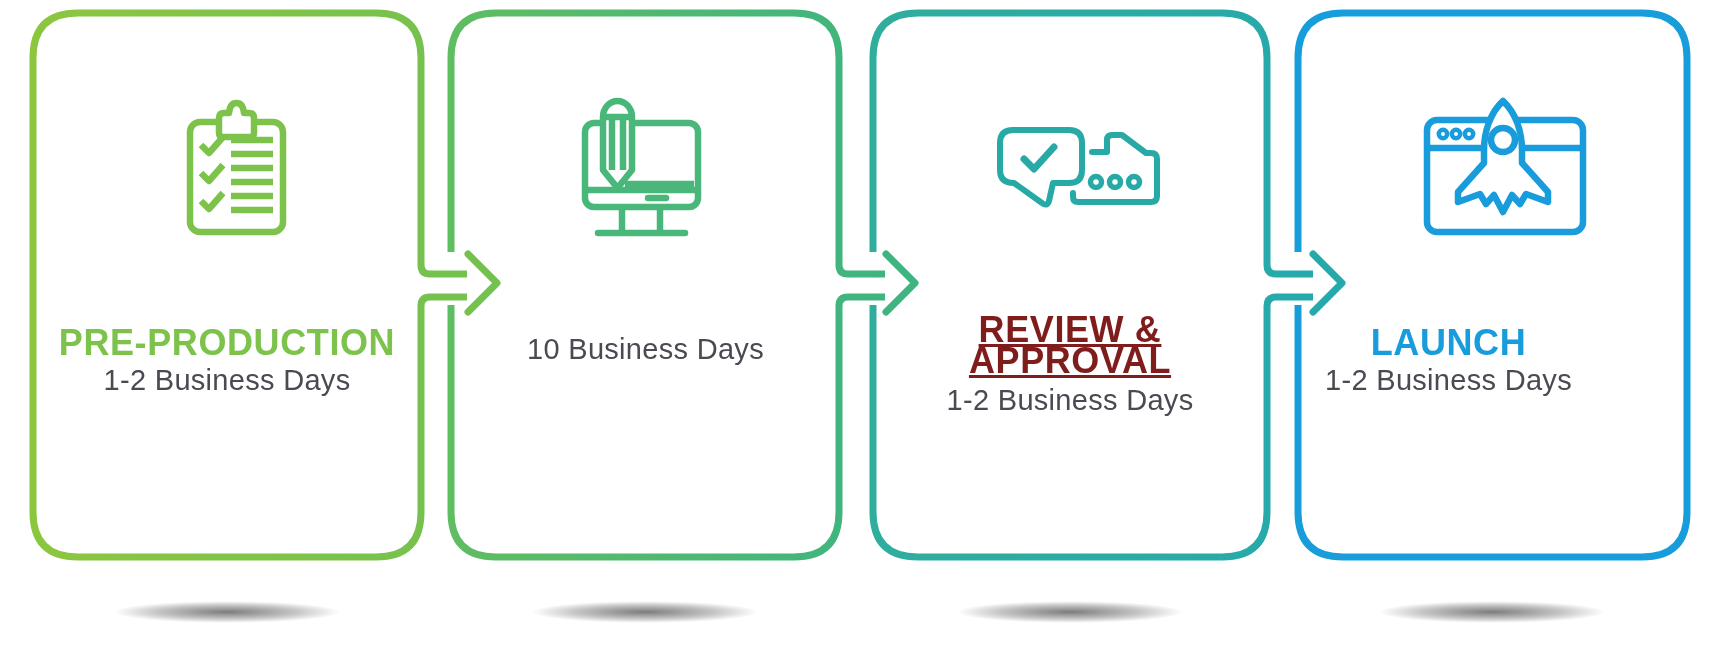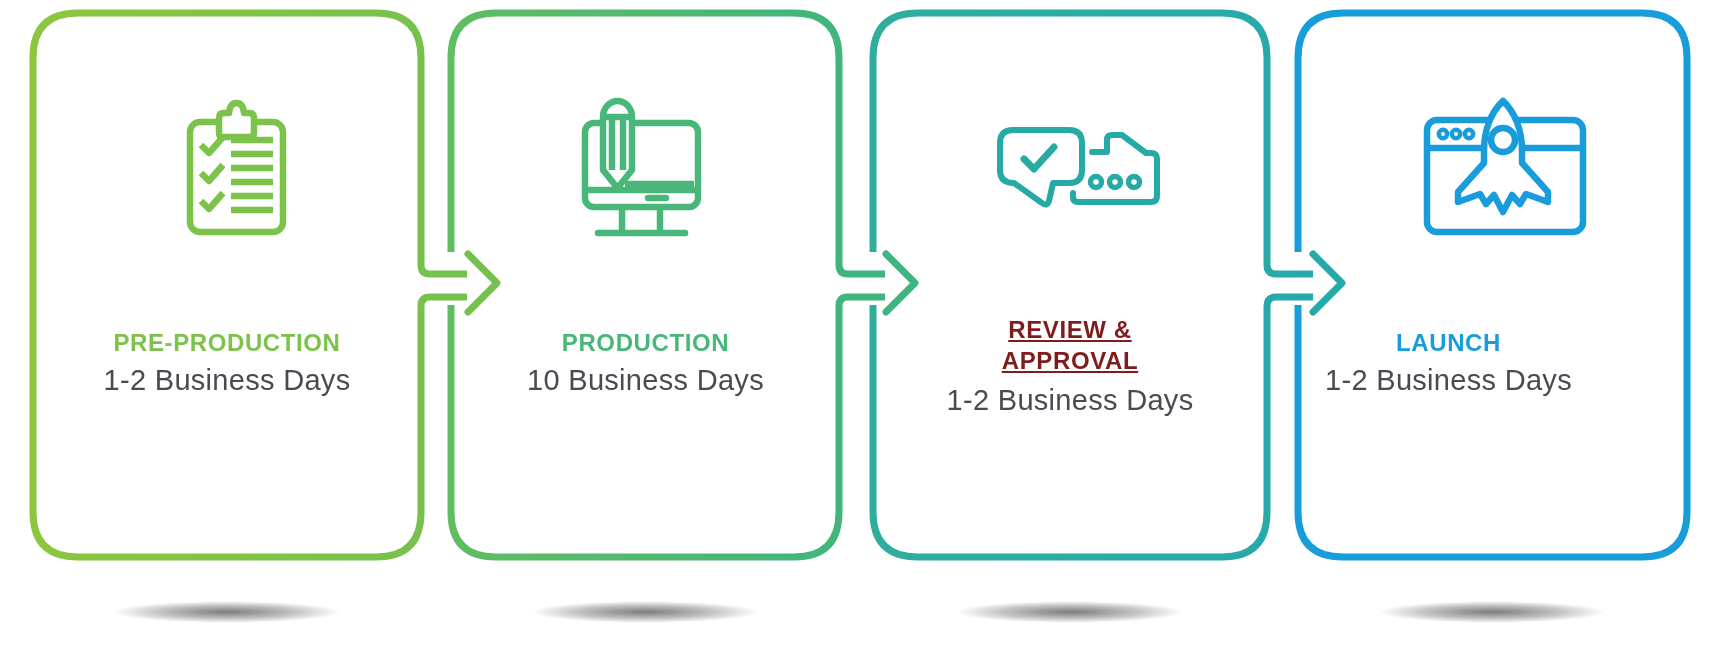--- a/index.html
+++ b/index.html
@@ -7,21 +7,21 @@
     position:relative;
     width:1711px;height:672px;
     background:#ffffff;
     overflow:hidden;
     font-family:"Liberation Sans", sans-serif;
   }
   .flow-svg{position:absolute;left:0;top:0;}
   .tc{position:absolute;text-align:center;}
   .tc .title{
     font-weight:700;
-    font-size:24px;
+    font-size:36px;
     line-height:31px;
     letter-spacing:.6px;
     white-space:pre-line;
   }
   .tc .dur{
     font-size:29px;
     line-height:31px;
     letter-spacing:.3px;
     color:#4A4A52;
     margin-top:7px;
@@ -123,21 +123,20 @@
                L 1522,150 C 1522,132 1516,113 1503,101 Z" fill="#ffffff"></path>
       <circle cx="1503" cy="140" r="12" fill="#ffffff"></circle>
     </g>
   </svg>
 
   <div class="tc" id="t1">
     <div class="title c1">PRE-PRODUCTION</div>
     <div class="dur">1-2 Business Days</div>
   </div>
   <div class="tc" id="t2">
-    <div class="title c2">PRODUCTION</div>
     <div class="dur">10 Business Days</div>
   </div>
   <div class="tc" id="t3">
     <div class="title c3">REVIEW &amp;
 APPROVAL</div>
     <div class="dur">1-2 Business Days</div>
   </div>
   <div class="tc" id="t4">
     <div class="title c4">LAUNCH</div>
     <div class="dur">1-2 Business Days</div>

